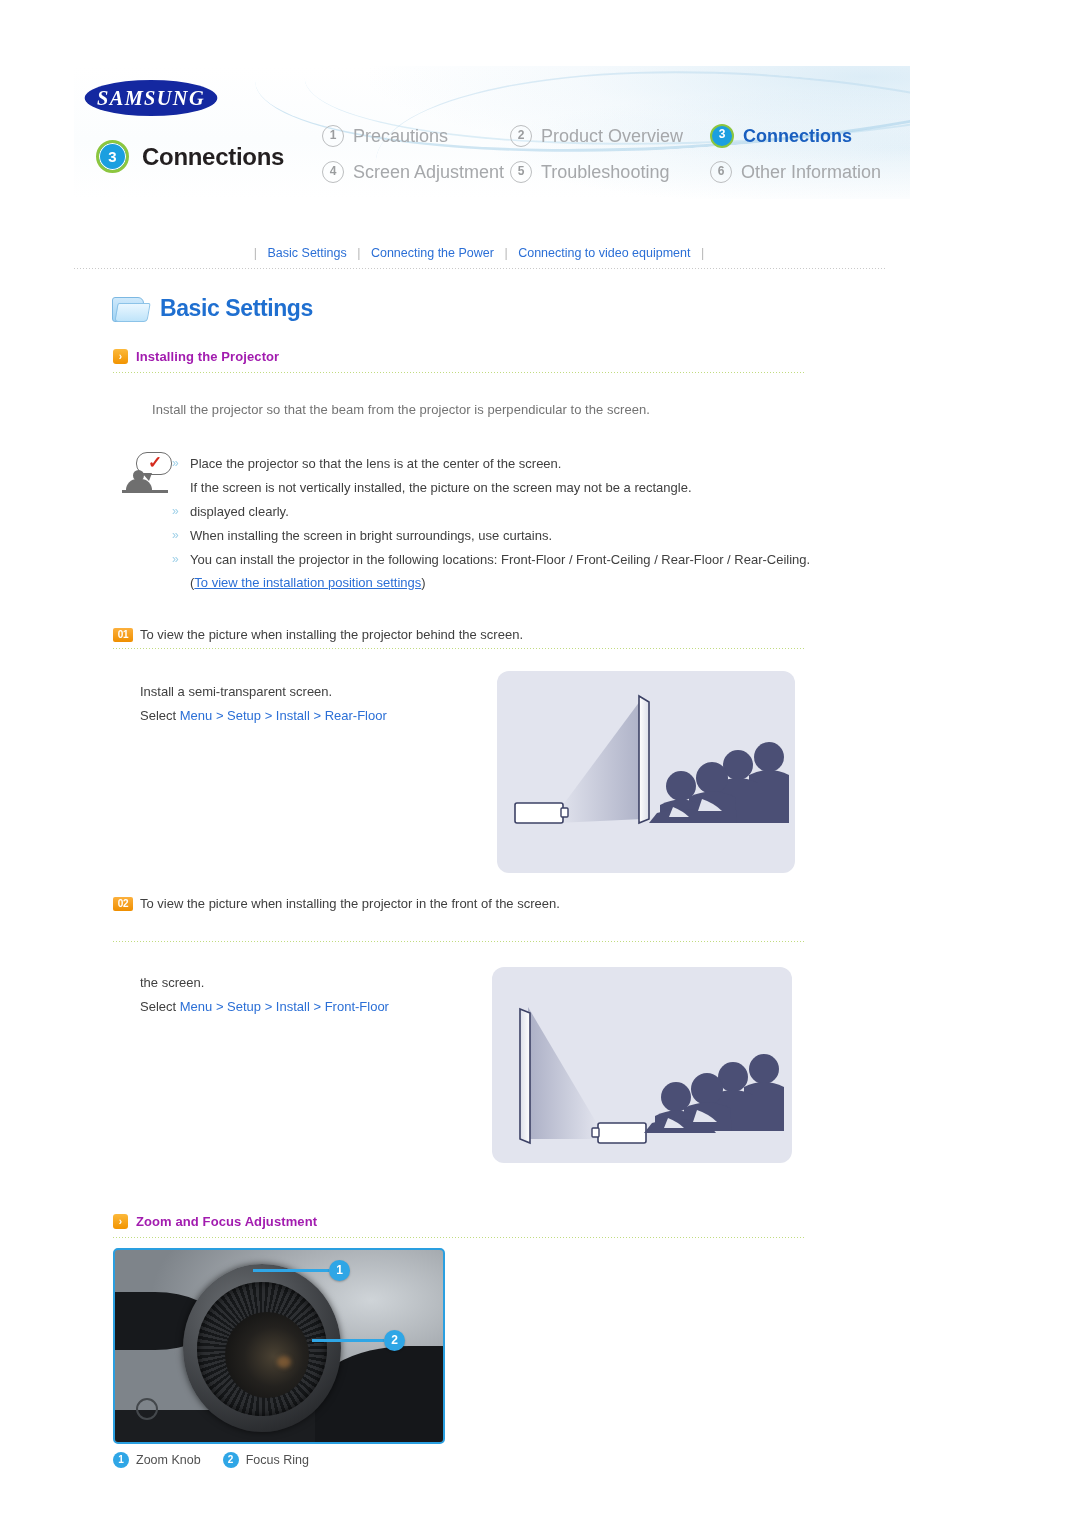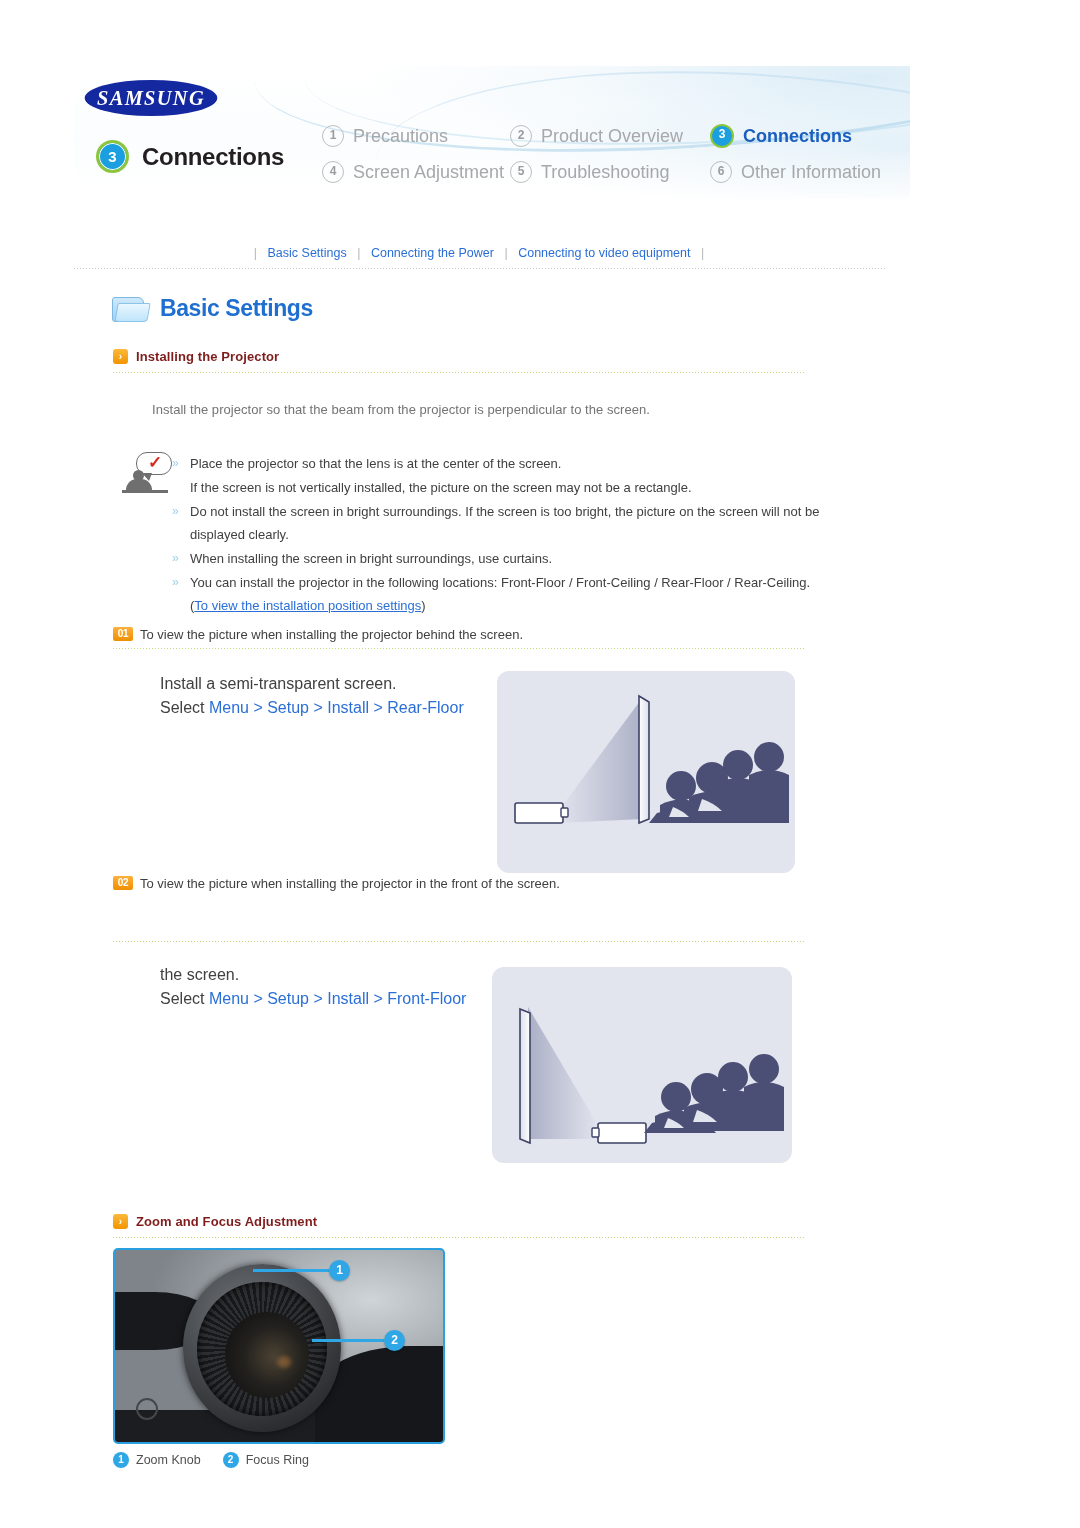--- a/index.html
+++ b/index.html
@@ -213,21 +213,21 @@
     color: #ffffff;
     font-size: 10px;
     font-weight: bold;
     text-align: center;
     line-height: 15px;
     flex: 0 0 auto;
   }
   .subhead-text {
     font-size: 13px;
     font-weight: bold;
-    color: #7f1d1d;
+    color: #a21caf;
     letter-spacing: 0.1px;
   }
   .dotted-rule {
     position: absolute;
     height: 1px;
     background-image: linear-gradient(90deg, #b6d66a 50%, transparent 50%);
     background-size: 3px 1px;
     opacity: 0.85;
   }
 
@@ -317,44 +317,46 @@
   }
   .bullet-mark.blank { color: transparent; }
   .bullet-body { flex: 1 1 auto; }
   .bullet-body .sub-line { display: block; }
   .link-blue { color: #2b6fd6; }
 
   
   .step-head {
     position: absolute;
     display: flex;
+    align-items: center;
     gap: 7px;
   }
   .step-num {
     width: 20px; height: 14px;
     background: linear-gradient(180deg,#fcb03c,#ef8f00);
     border-radius: 2px;
     color: #ffffff;
     font-size: 10px;
     font-weight: bold;
     text-align: center;
     line-height: 14px;
     letter-spacing: -0.3px;
     flex: 0 0 auto;
   }
   .step-text {
     font-size: 13px;
     color: #404040;
   }
   .step-body {
     position: absolute;
-    left: 160px;
-    font-size: 16px;
+    left: 140px;
+    font-size: 13px;
     color: #404040;
     line-height: 24px;
+    margin-top: 8px;
   }
 
   
   .illus {
     position: absolute;
     background: #e2e4ee;
     border-radius: 12px;
     overflow: hidden;
   }
 
@@ -560,21 +562,20 @@
   <div class="bullet-row">
     <span class="bullet-mark blank">»</span>
     <span class="bullet-body">
       <span class="sub-line">If the screen is not vertically installed, the picture on the screen may not be a rectangle.</span>
     </span>
   </div>
 
   <div class="bullet-row">
     <span class="bullet-mark">»</span>
     <span class="bullet-body">
-      <span class="sub-line">Do not install the screen in bright surroundings. If the screen is too bright, the picture on the screen will not be</span>
       <span class="sub-line">displayed clearly.</span>
     </span>
   </div>
 
   <div class="bullet-row">
     <span class="bullet-mark">»</span>
     <span class="bullet-body">
       <span class="sub-line">When installing the screen in bright surroundings, use curtains.</span>
     </span>
   </div>
@@ -630,21 +631,21 @@
       <path d="M163 134 q21 -11 42 0 l0 18 -42 0 z"></path>
       <path d="M160 142 q28 -8 56 0 l8 10 -72 0 z"></path>
     </g>
     <g fill="#e2e4ee">
       <path d="M205 128 q12 4 20 12 l-24 0 z"></path>
       <path d="M176 136 q10 4 16 10 l-20 0 z"></path>
     </g>
   </svg>
 </div>
 
-<div class="step-head" style="left:113px; top:876px;">
+<div class="step-head" style="left:113px; top:896px;">
   <span class="step-num">02</span>
   <span class="step-text">To view the picture when installing the projector in the front of the screen.</span>
 </div>
 <div class="dotted-rule" style="left:113px; top:941px; width:692px;"></div>
 
 <div class="step-body" style="top:963px;">
   <div>the screen.</div>
   <div><span>Select </span><span class="link-blue">Menu &gt; Setup &gt; Install &gt; Front-Floor</span></div>
 </div>
 

